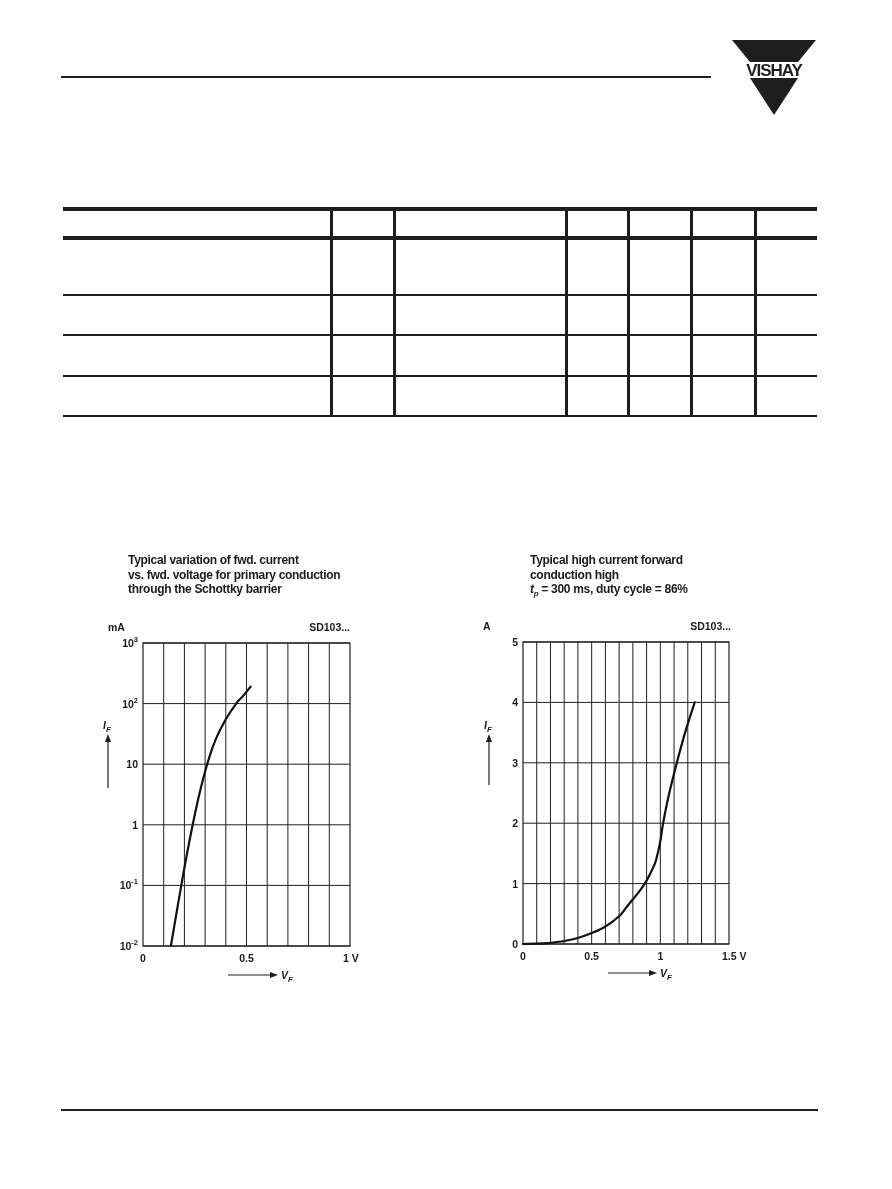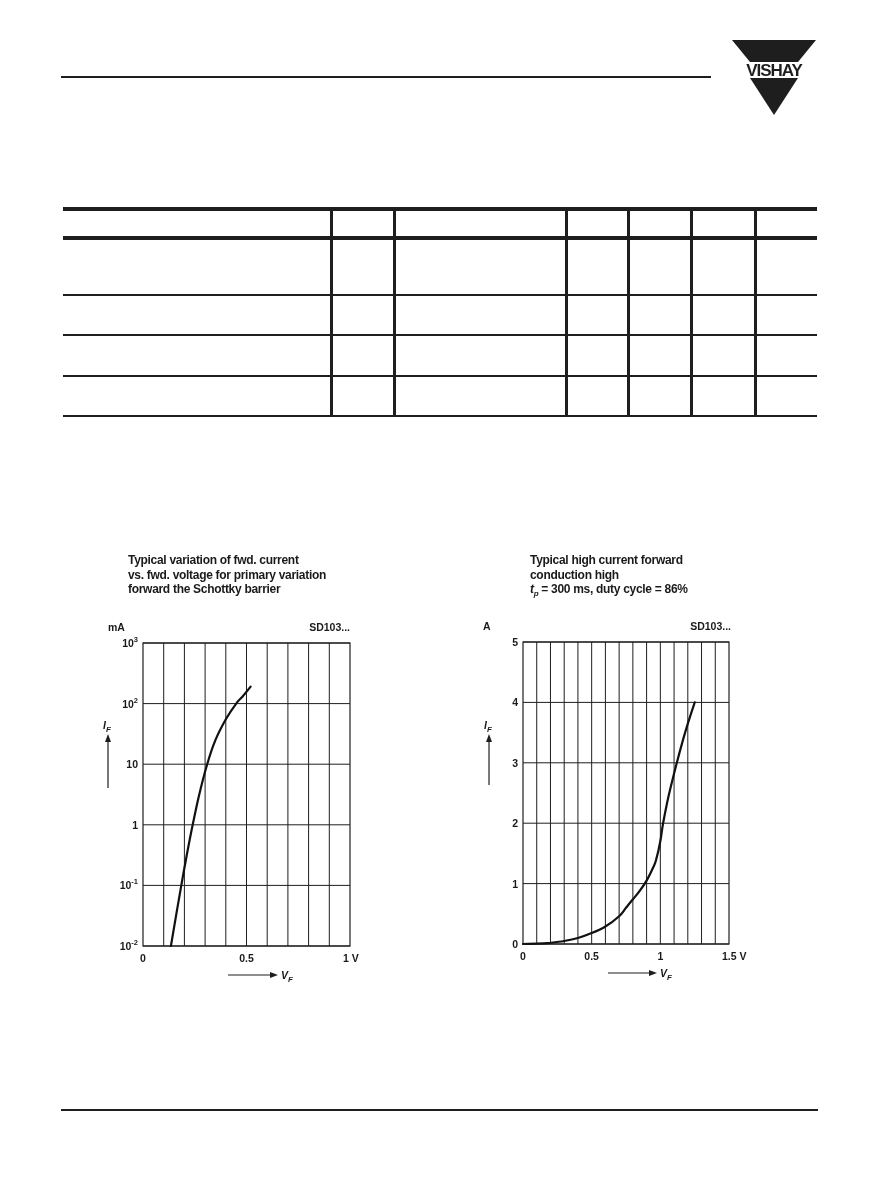--- a/index.html
+++ b/index.html
@@ -84,22 +84,22 @@
     <td></td>
     <td></td>
     <td></td>
     <td></td>
   </tr>
 </tbody>
   </table>
 
 <div class="chart-title" style="left:128px; top:553px;">
   <div>Typical variation of fwd. current</div>
-  <div>vs. fwd. voltage for primary variation</div>
-  <div>forward the Schottky barrier</div>
+  <div>vs. fwd. voltage for primary conduction</div>
+  <div>through the Schottky barrier</div>
 </div>
 
 <div class="chart-title" style="left:523px; top:553px;margin-left:7px;">
   <div>Typical high current forward</div>
   <div>conduction high</div>
   <div><i>t</i><sub style="font-size:8px; font-style:italic;">p</sub><span> = 300 ms, duty cycle = 86%</span></div>
 </div>
 
 <svg class="chart-svg" id="charts" width="892" height="1189" viewBox="0 0 892 1189">
     <g>

